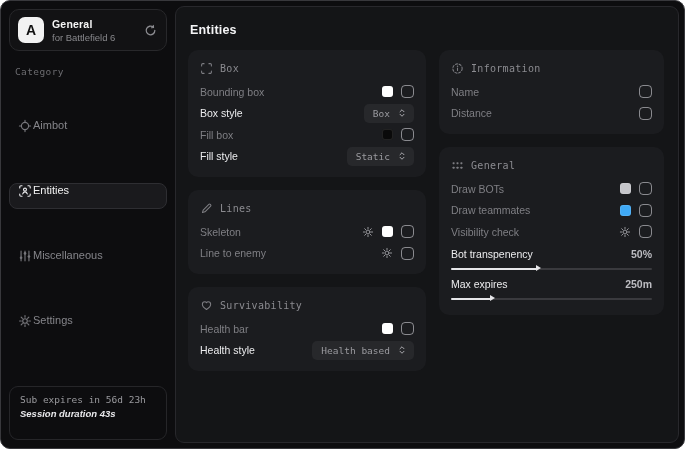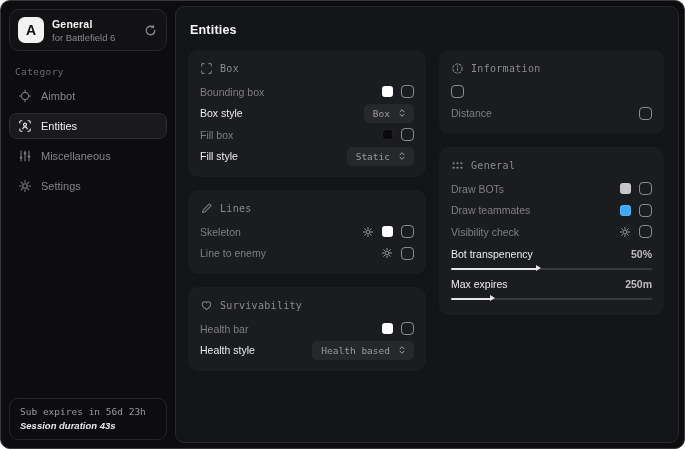--- a/index.html
+++ b/index.html
@@ -31,33 +31,33 @@
   .app-sub  { color:#88888c; font-size:9.5px; margin-top:2px; }
   .icon { color:#8b8b90; display:inline-flex; flex:none; }
   .icon svg { display:block; }
 
   .category {
     margin:15px 6px 6px; color:#6c6c70; font-size:9.5px;
     font-family:"DejaVu Sans Mono", monospace; letter-spacing:.4px;
   }
   .nav { display:flex; flex-direction:column; gap:4px; }
   .nav-item {
-    display:flex; align-items:center; gap:9px; height:26px;
+    display:flex; gap:1px; height:26px;
     padding:0 8px; border-radius:8px; border:1px solid transparent;
-    color:#85858a; font-size:11px; cursor:default;
+    color:#85858a; font-size:11px; cursor:default;margin-top:35px;
   }
   .nav-item .icon { color:#77777c; }
   .nav-item.active {
     background:#1a1a1d; border-color:#2e2e32; color:#f2f2f2;
   }
   .nav-item.active .icon { color:#e8e8ea; }
 
   .sidebar .spacer { flex:1; }
   .footer-card {
-    border:1px solid #262629; border-radius:9px; padding:7px 10px 8px;
+    border:1px solid #262629; border-radius:9px; padding:7px 10px 20px;
   }
   .footer-line1 { color:#9a9a9e; font-size:9.5px; font-family:"DejaVu Sans Mono", monospace; }
   .footer-line2 { color:#e9e9ec; font-size:9.5px; font-weight:700; margin-top:3px;font-style:italic; }
 
   
   .main {
     position:absolute; left:174px; top:5px; right:5px; bottom:5px;
     background:#141517; border:1px solid #28282c; border-radius:9px;
     padding:14px 14px 0 12px; overflow:hidden;
   }
@@ -345,20 +345,21 @@
         <section class="card">
           <div class="card-header">
             <span class="icon">
                 <svg width="13" height="13" viewBox="0 0 16 16">
                   <use href="#i-info"></use>
                 </svg>
               </span>
             <span>Information</span>
           </div>
           <div class="row">
+            <span class="row-label">Name</span>
             <span class="checkbox"></span>
           </div>
           <div class="row">
             <span class="row-label">Distance</span>
             <span class="checkbox"></span>
           </div>
         </section>
 
         <section class="card">
           <div class="card-header">

